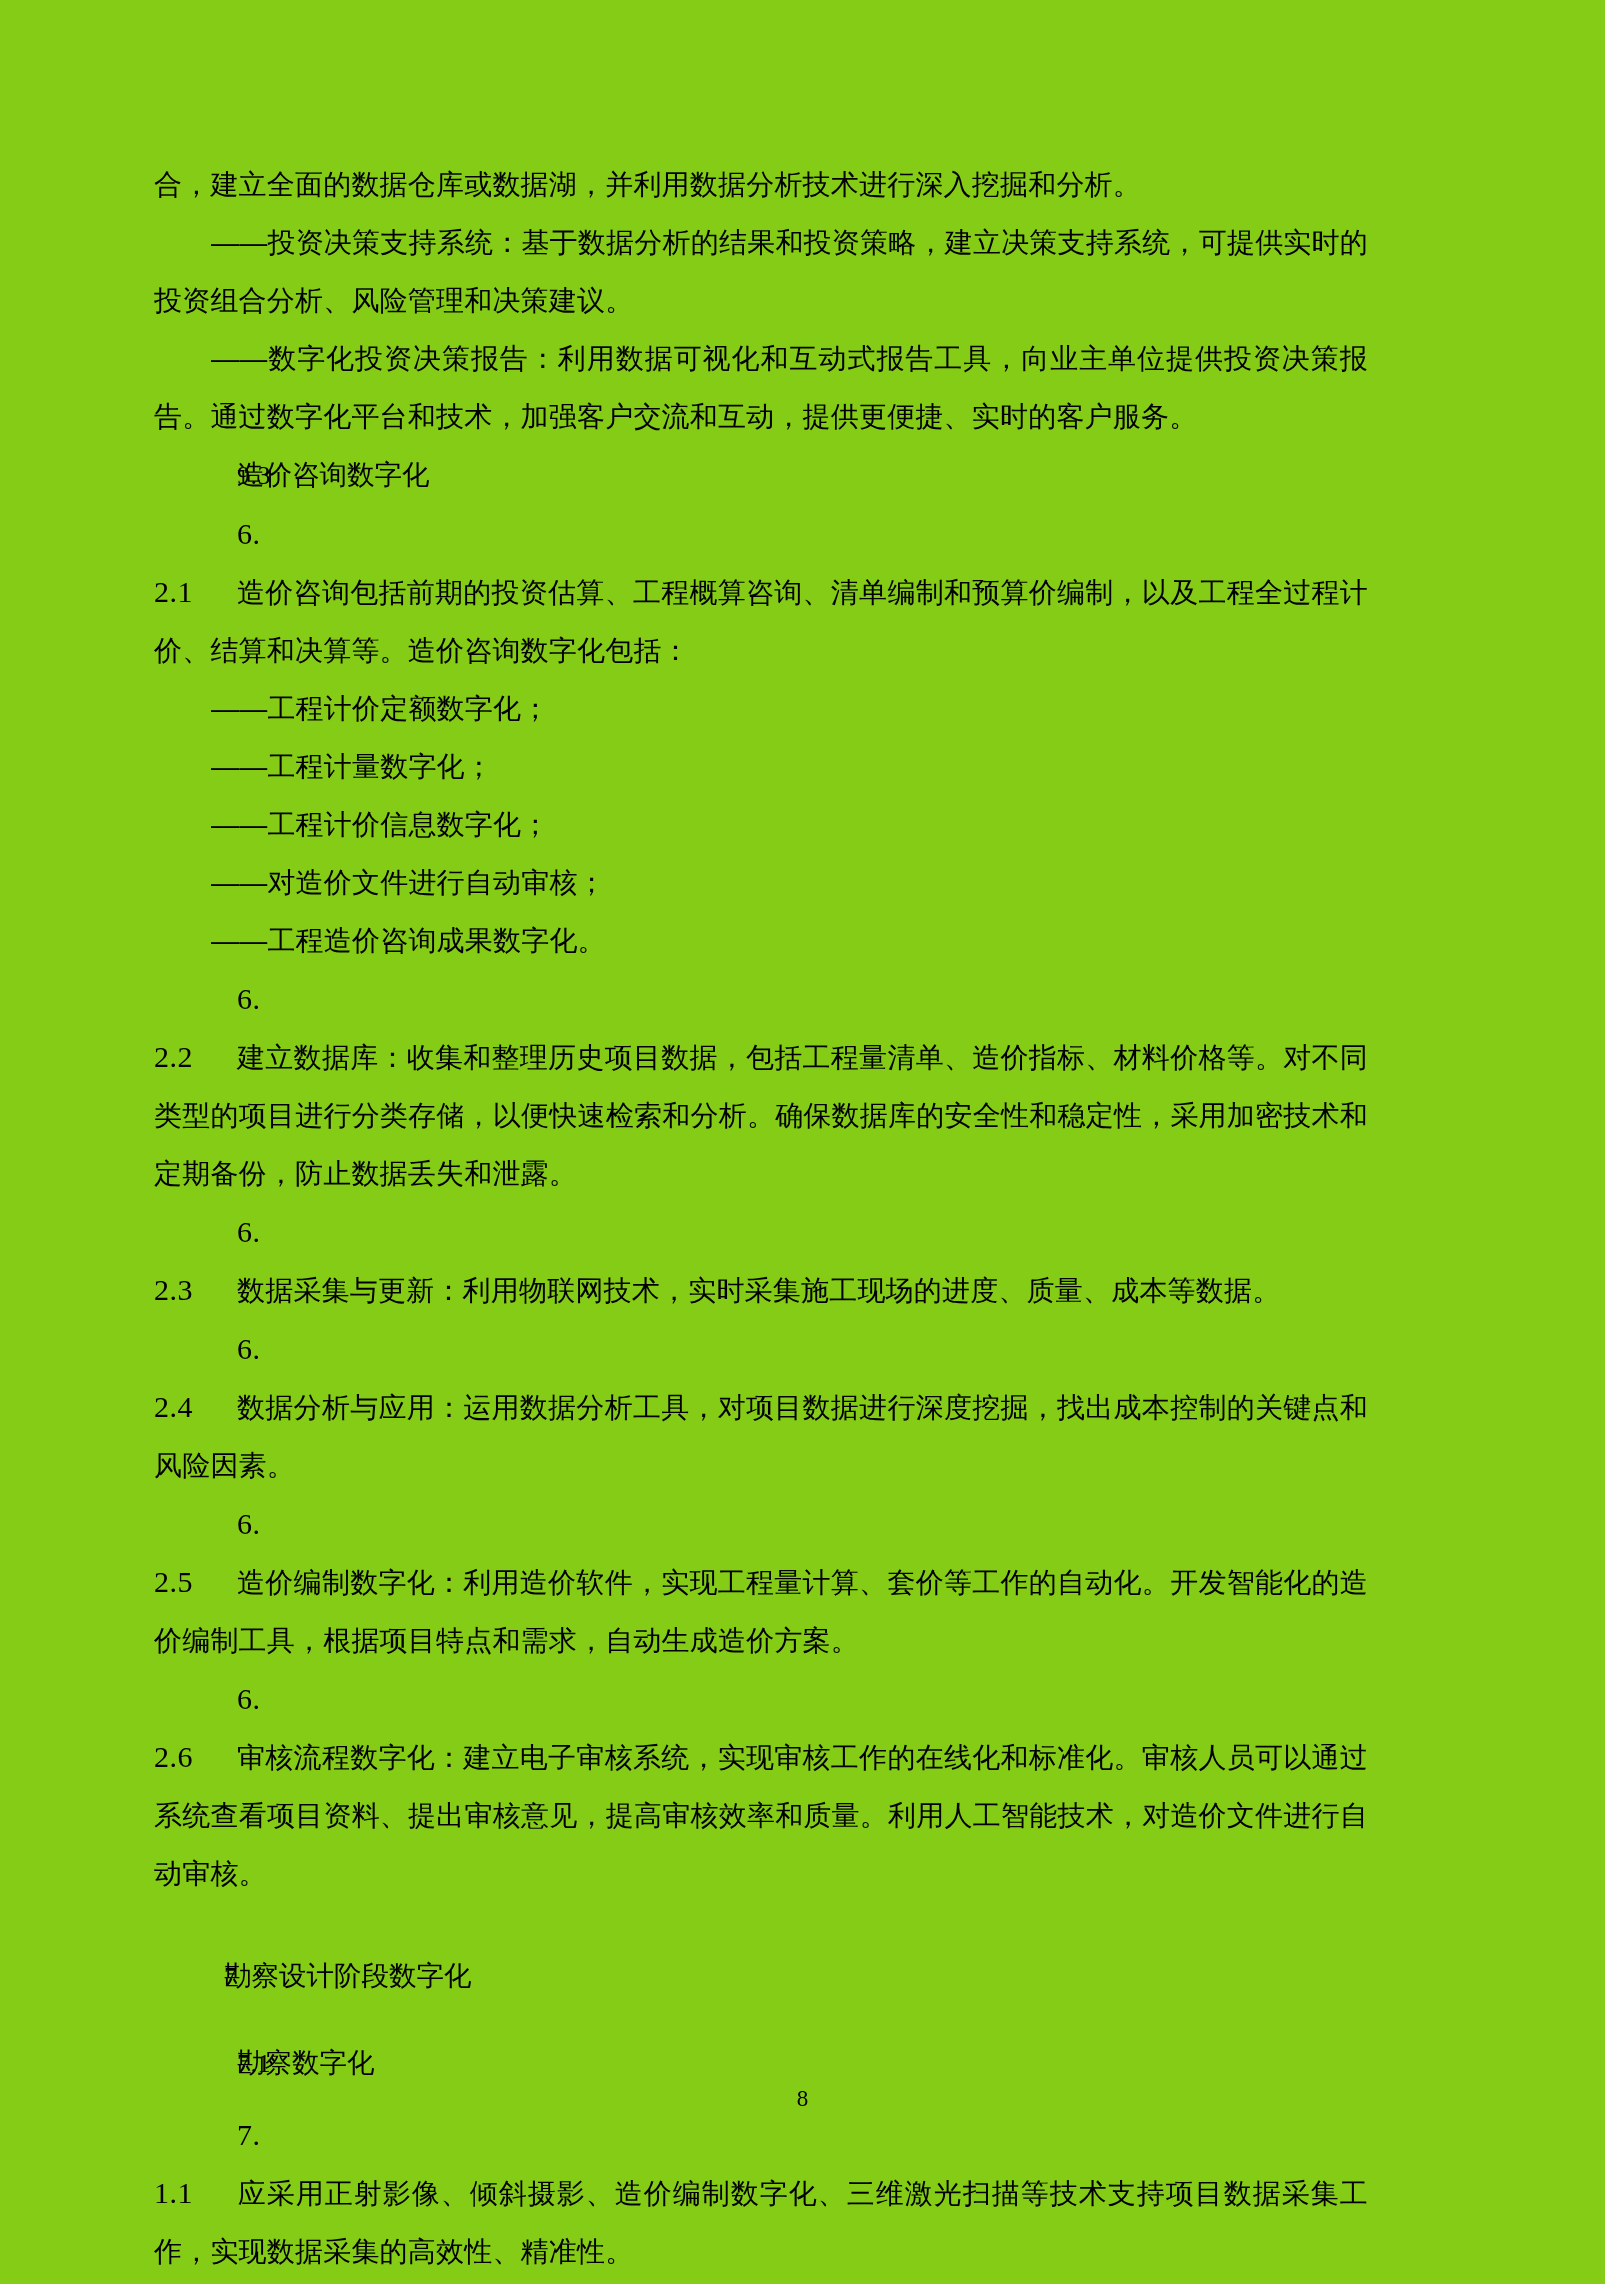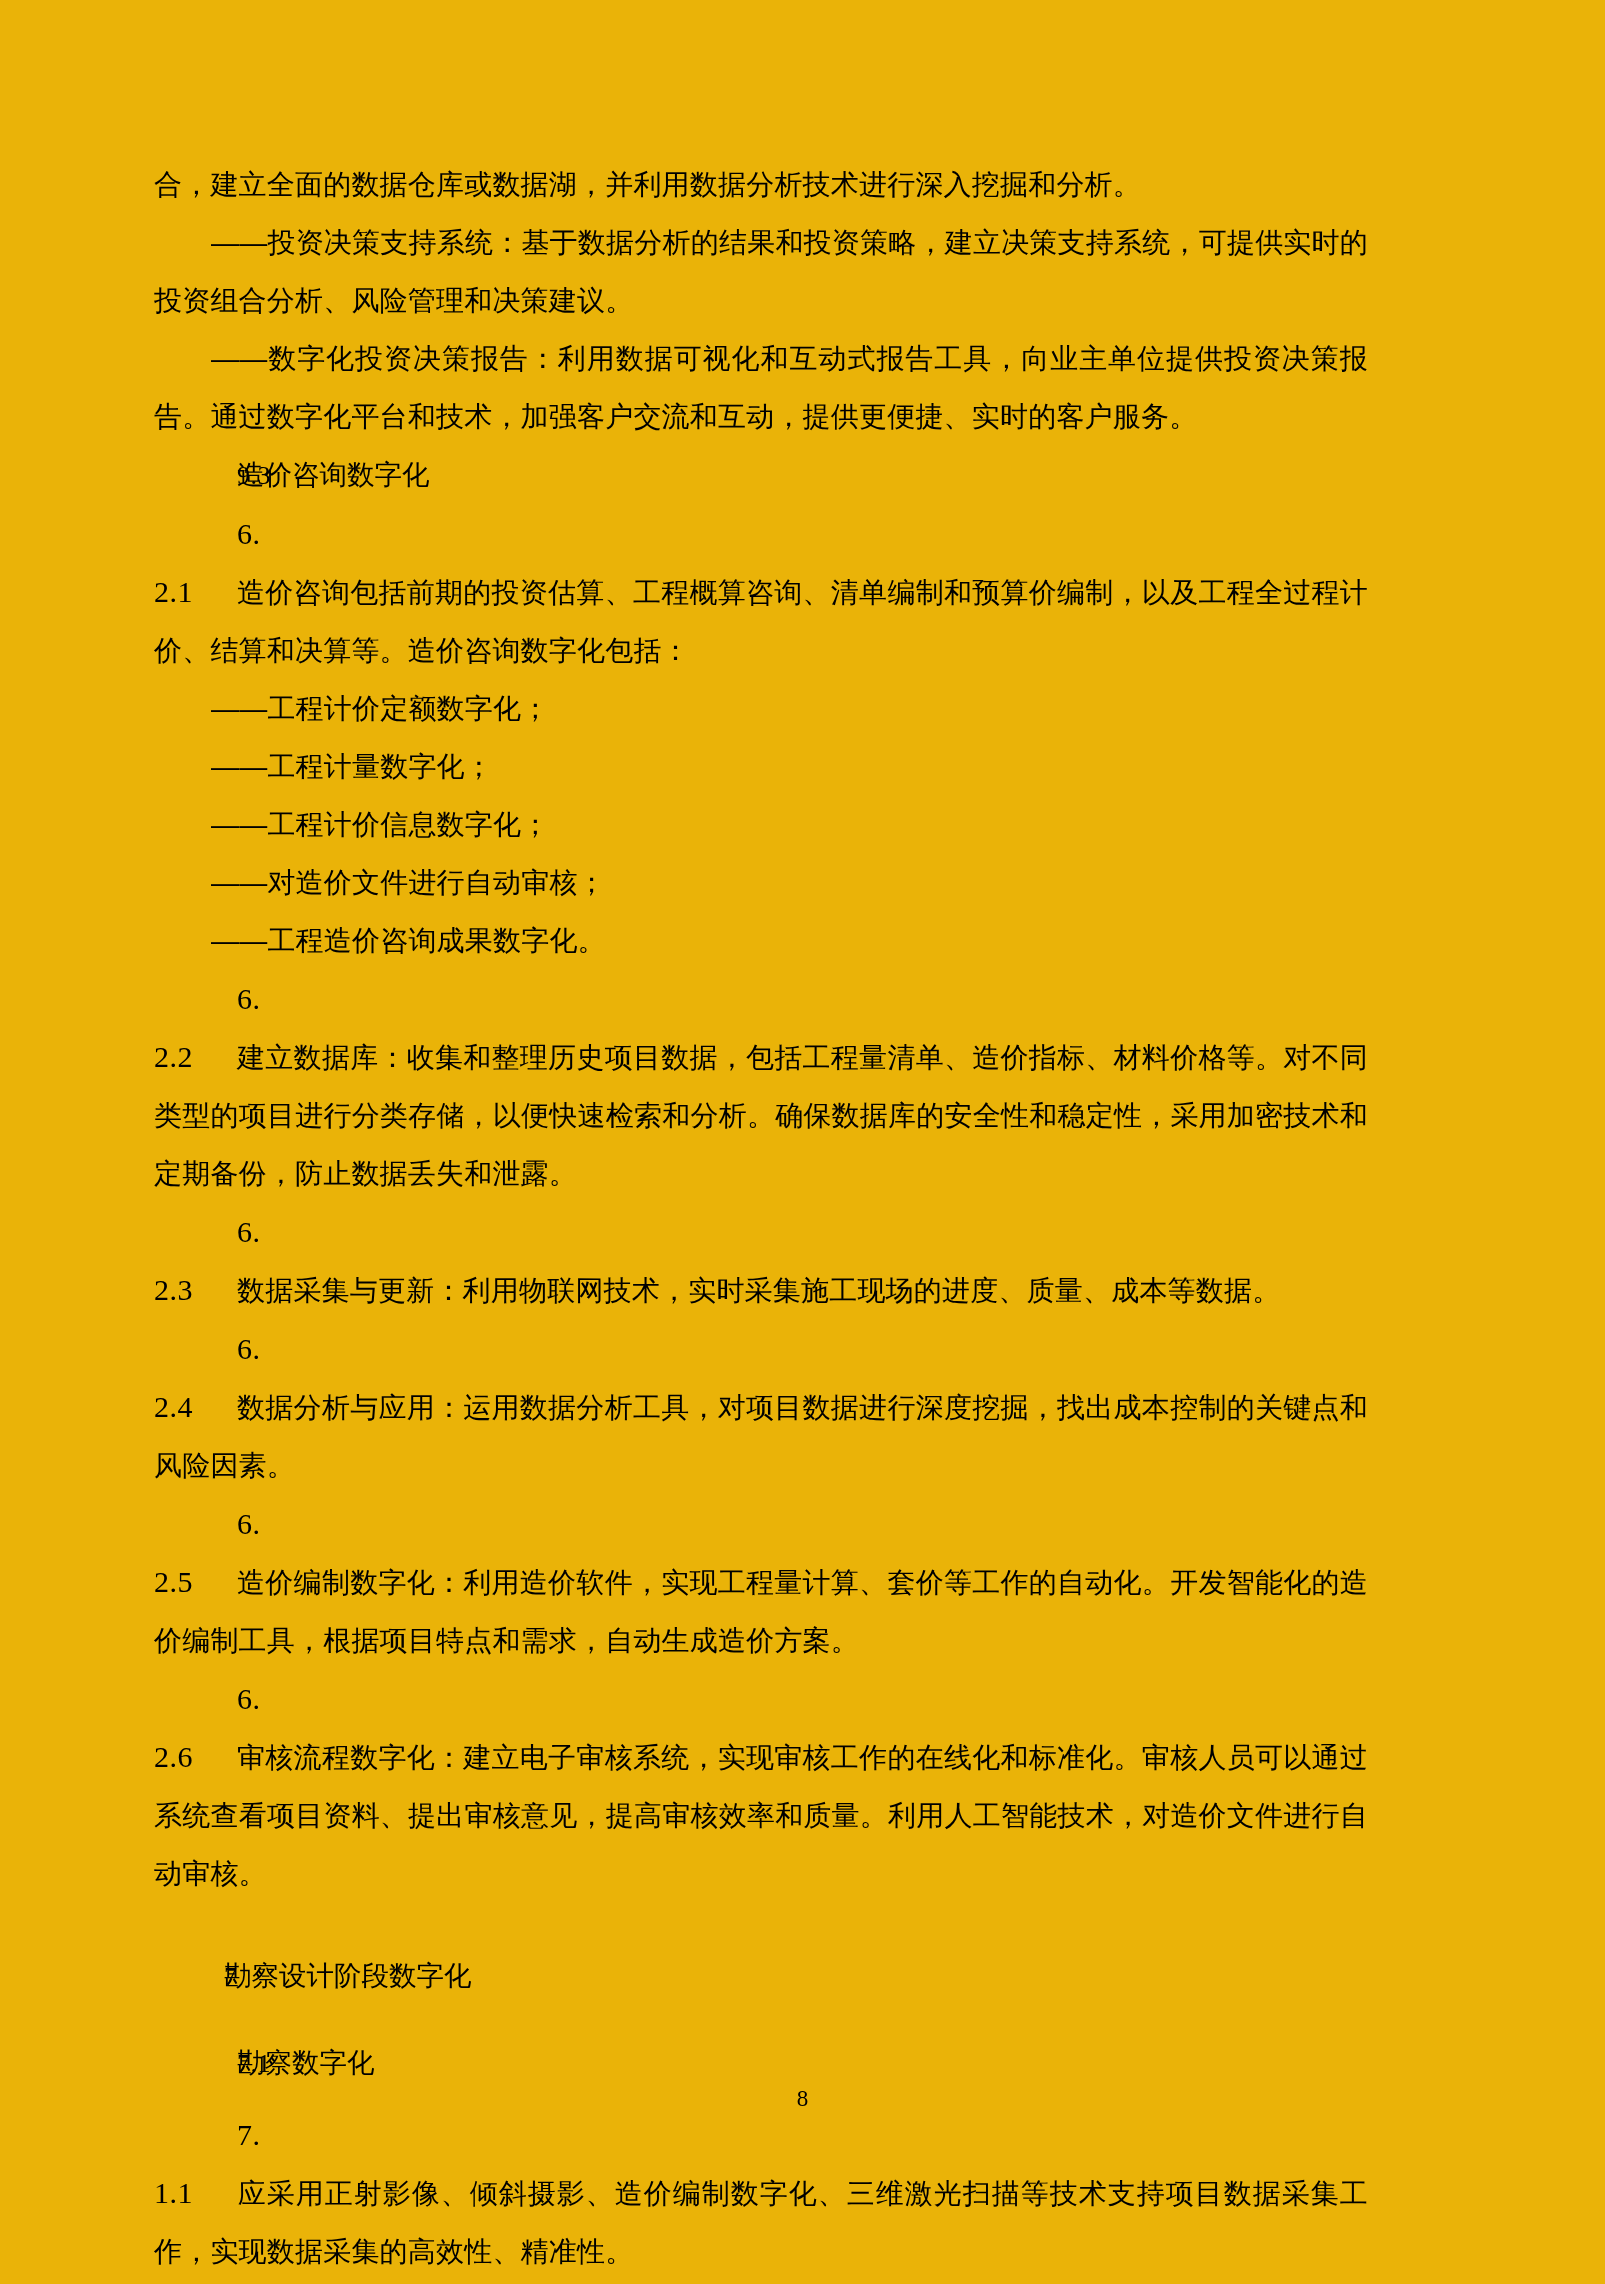--- a/index.html
+++ b/index.html
@@ -6,21 +6,21 @@
   html, body {
     margin: 0;
     padding: 0;
     background: #ffffff;
   }
 
   .page {
     position: relative;
     width: 1605px;
     height: 2285px;
-    background: #eab308;
+    background: #84cc16;
     margin: 0 auto;
     overflow: hidden;
     font-family: "Liberation Sans", "DejaVu Sans", sans-serif;
     color: #000000;
     -webkit-font-smoothing: antialiased;
   }
 
   
   .content {
     position: absolute;

